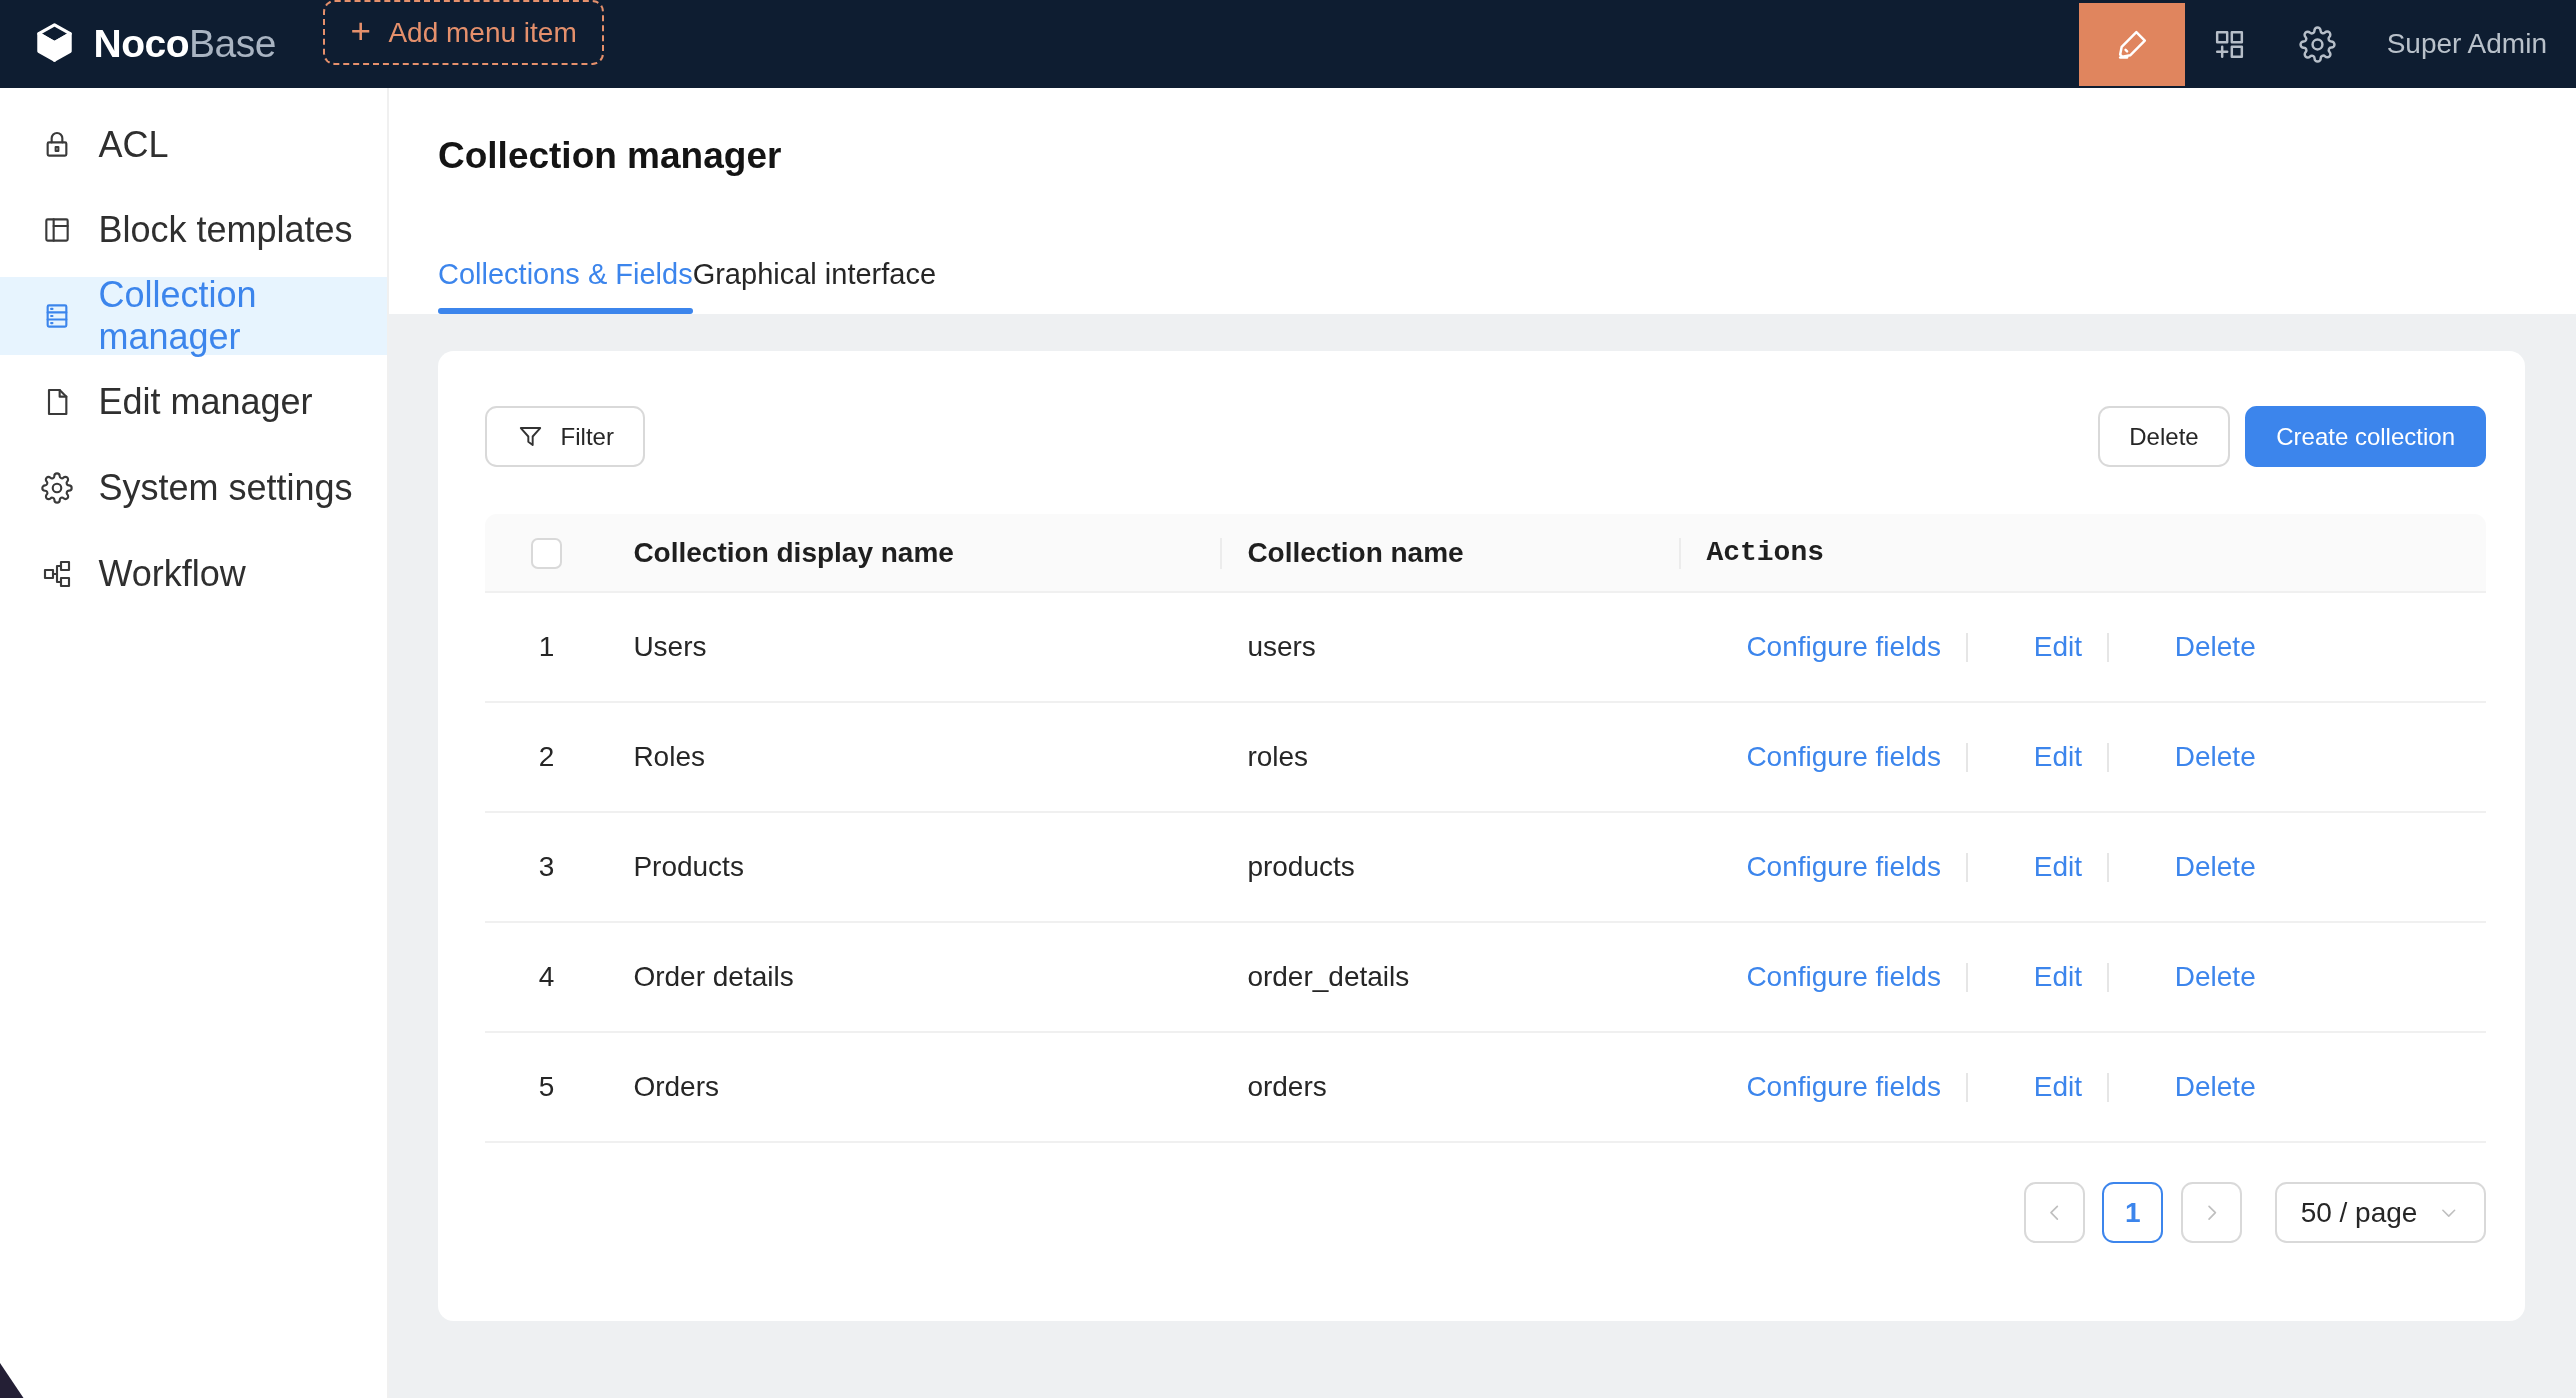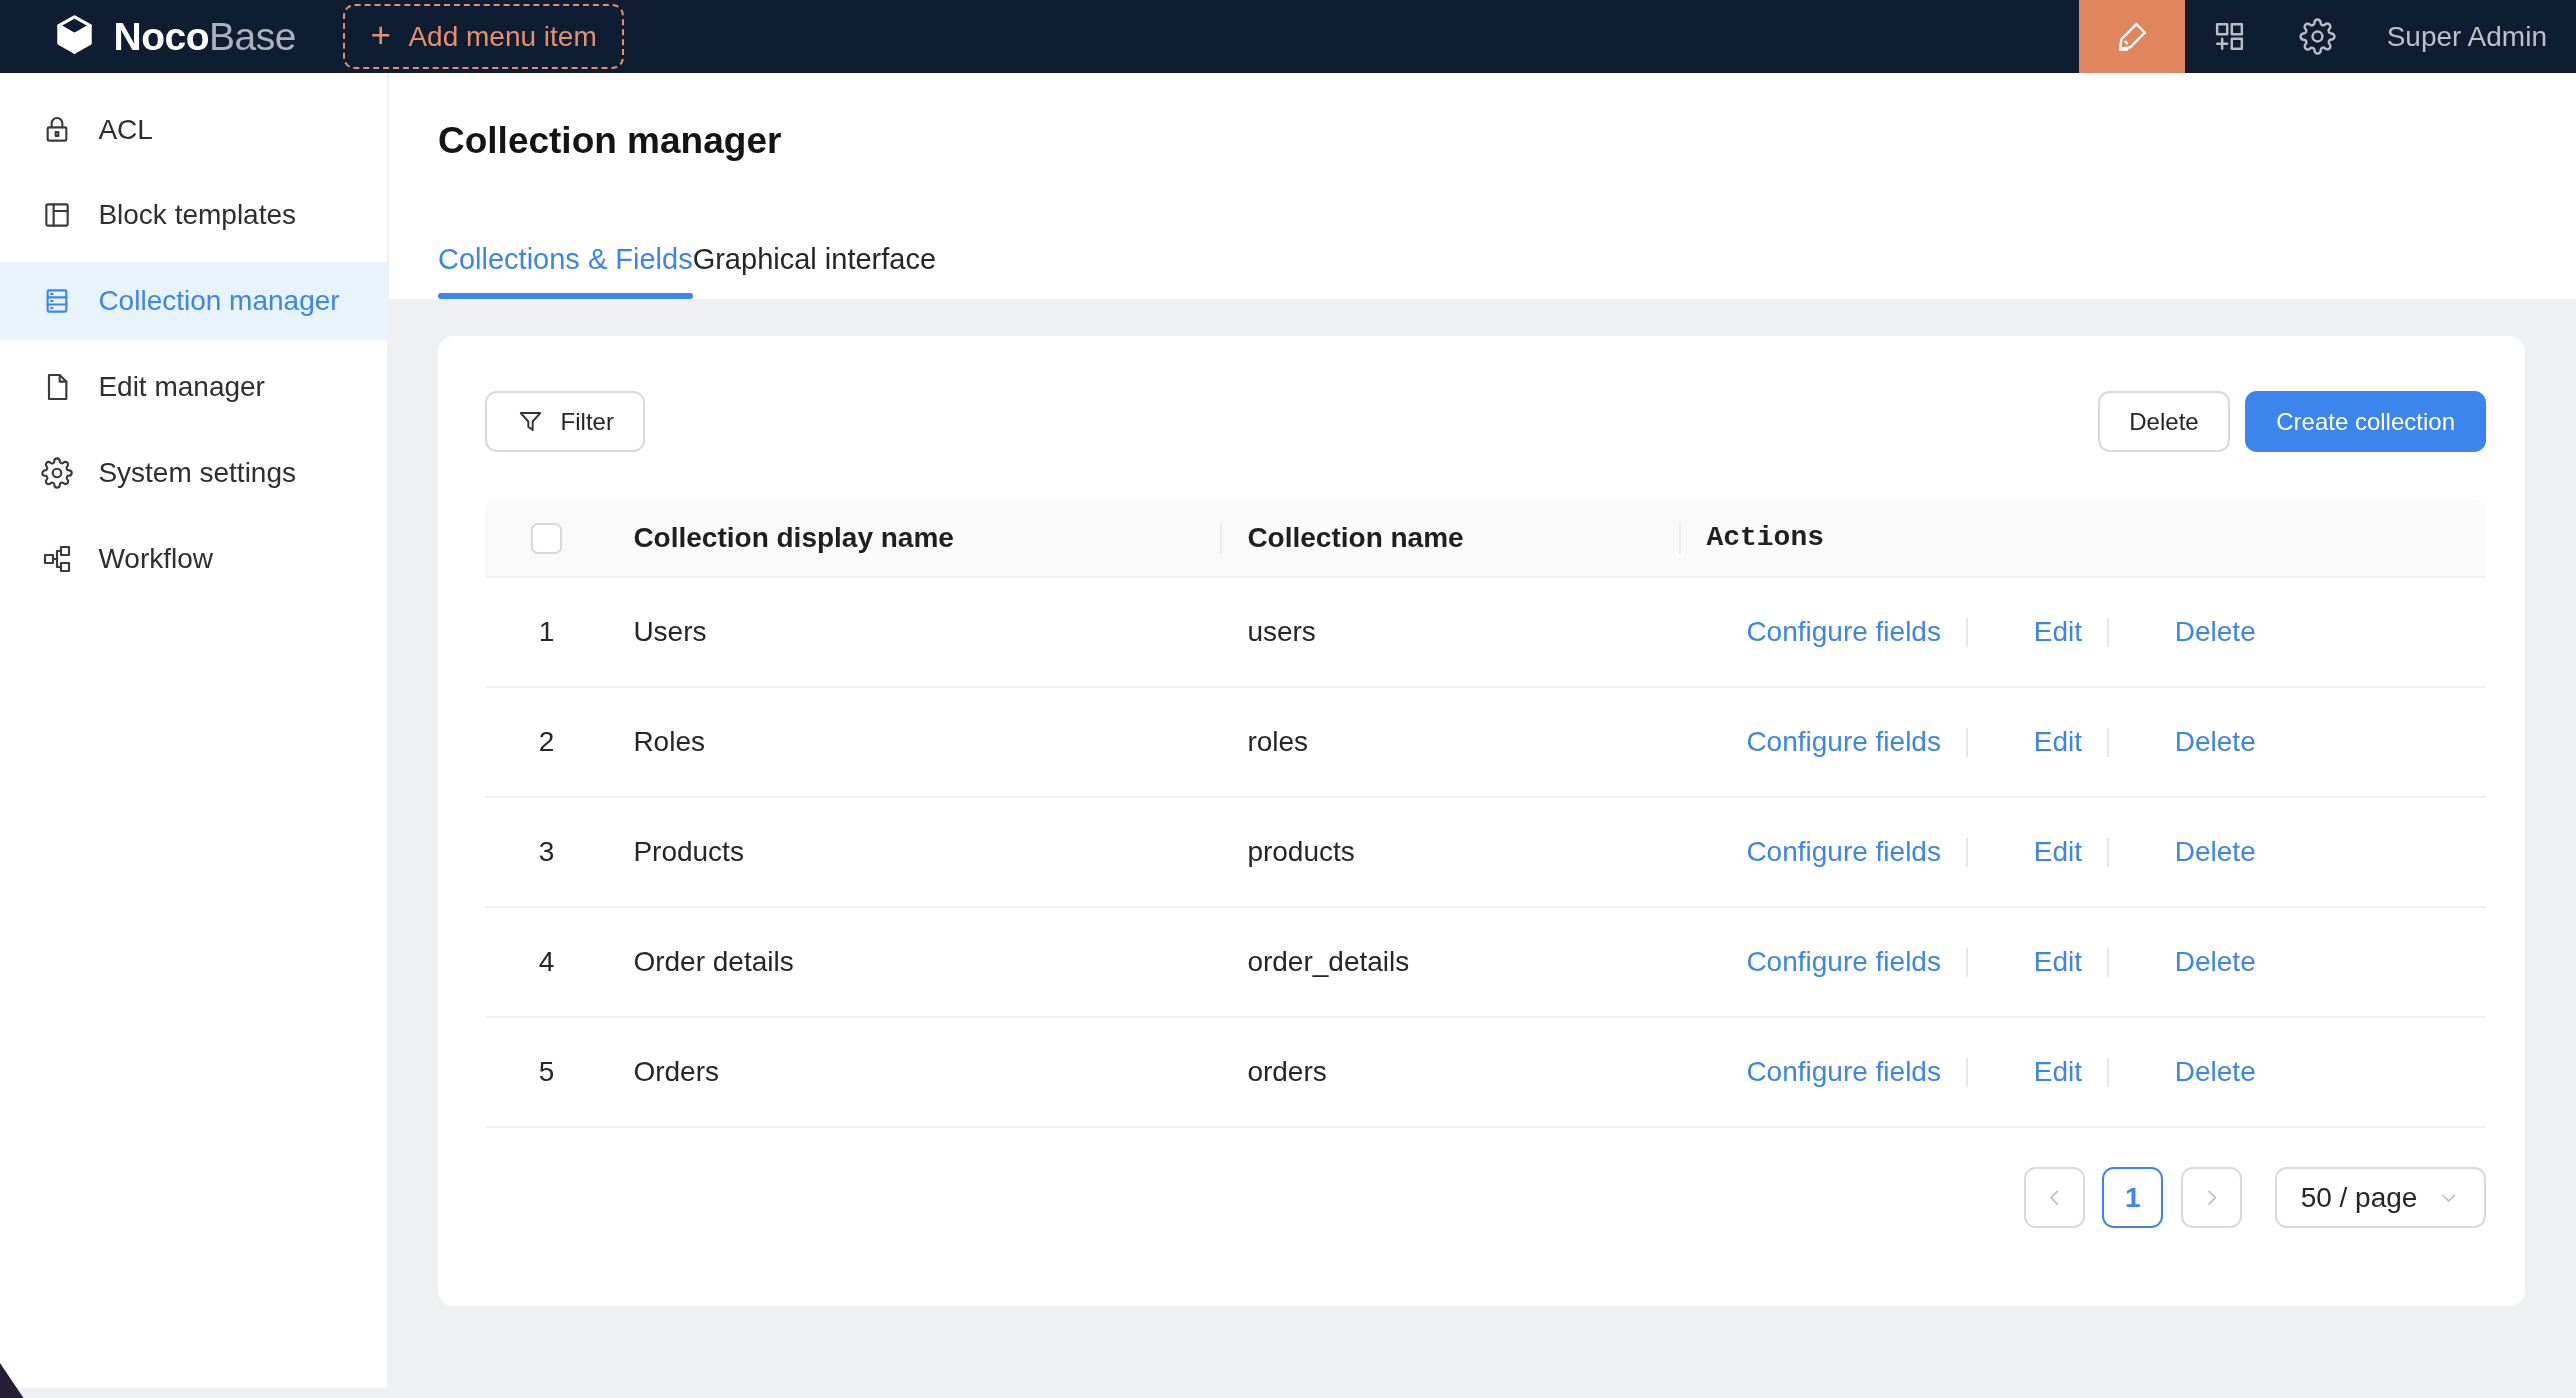--- a/index.html
+++ b/index.html
@@ -7,22 +7,22 @@
   body {
     width:2576px; height:1399px; overflow:hidden;
     font-family:"Liberation Sans", sans-serif;
     background:var(--content-bg,#eef0f2);
     color:#262626;
   }
   svg { fill:none; stroke-width:1.6; stroke-linecap:round; stroke-linejoin:round; }
 
   
   header {
-    height:73px; background:var(--header-bg,#0e1d31);
-    display:flex; align-items:center;padding-left:20px;
+    height:88px; background:var(--header-bg,#0e1d31);
+    display:flex; 
   }
   .logo { display:flex; align-items:center; gap:15.6px; padding-left:31px; cursor:pointer; }
   .logo svg { width:47px; height:47px; stroke:#fff; }
   .logo-text { font-size:39px; color:#fff; font-weight:700; letter-spacing:-0.5px; }
   .logo-text .base { color:#a9b4c2; font-weight:300; }
   .add-menu {
     margin-left:47px; height:65px; padding:0 25.4px;
     background:transparent; border:2px dashed var(--orange-text,#e08a63);
     border-radius:11.7px; color:var(--orange-text,#e5906c); font-size:28px;
     display:flex; align-items:center; gap:17.6px; cursor:pointer; font-family:inherit;
@@ -39,21 +39,21 @@
   .user { color:#b9c1ca; font-size:28px; padding:0 29px 0 25.4px; cursor:pointer; }
 
   
   .shell { display:flex; height:1315px; }
   aside {
     width:389px; background:#fff; border-right:2px solid #f0f0f0;
     padding-top:9.8px; flex:none;
   }
   .side-item {
     height:78px; margin:7.8px 0; display:flex; align-items:center; gap:25.4px;
-    padding-left:41px; font-size:28px; color:#2f2f2f; cursor:pointer;
+    padding-left:41px; font-size:36px; color:#2f2f2f; cursor:pointer;
   }
   .side-item svg { width:32px; height:32px; stroke:#3a3a3a; flex:none; }
   .side-item.active { background:var(--sidebar-selected-bg,#e7f4fe); color:var(--accent,#3c85ec); }
   .side-item.active svg { stroke:var(--accent,#3c85ec); }
 
   main { flex:1; display:flex; flex-direction:column; min-width:0; }
 
   
   .page-header {
     background:#fff; height:226px; padding:47px 0 0 49px;

